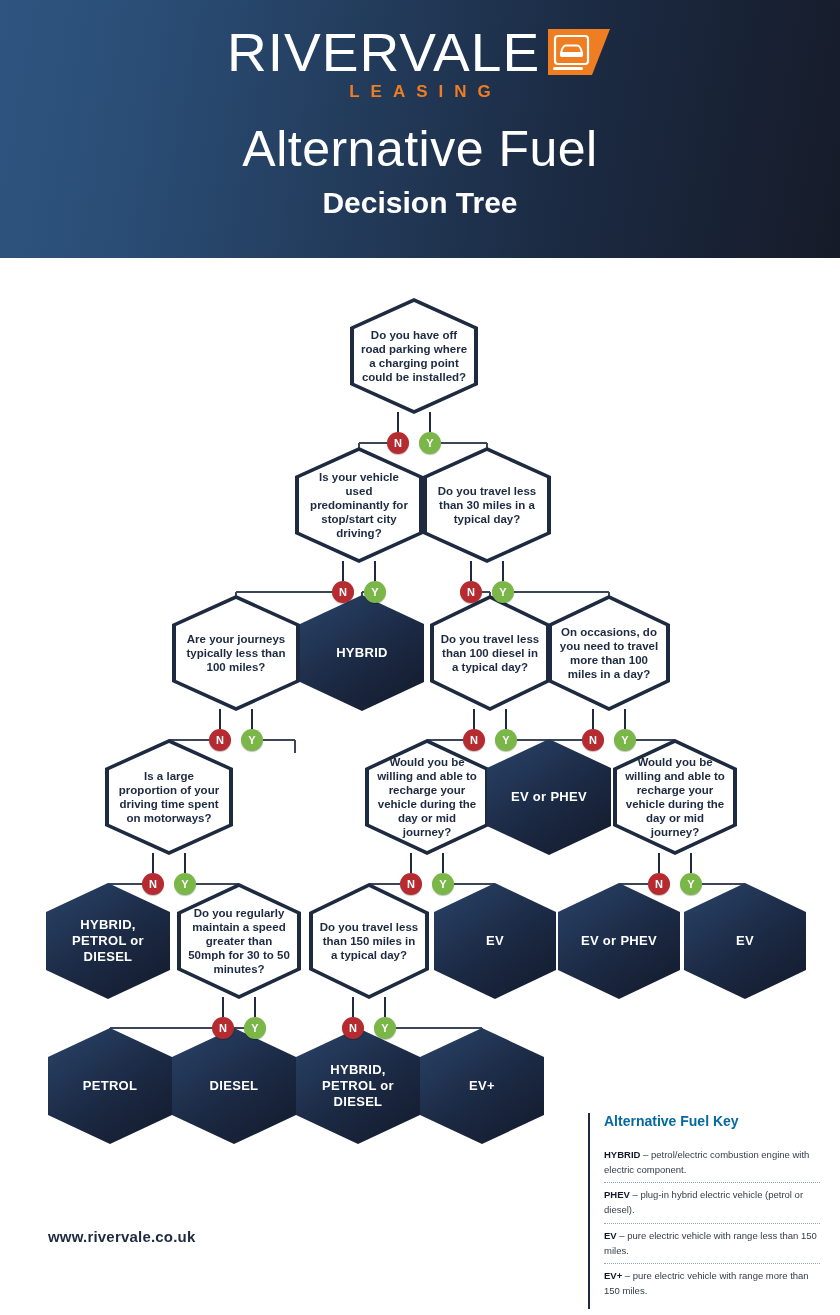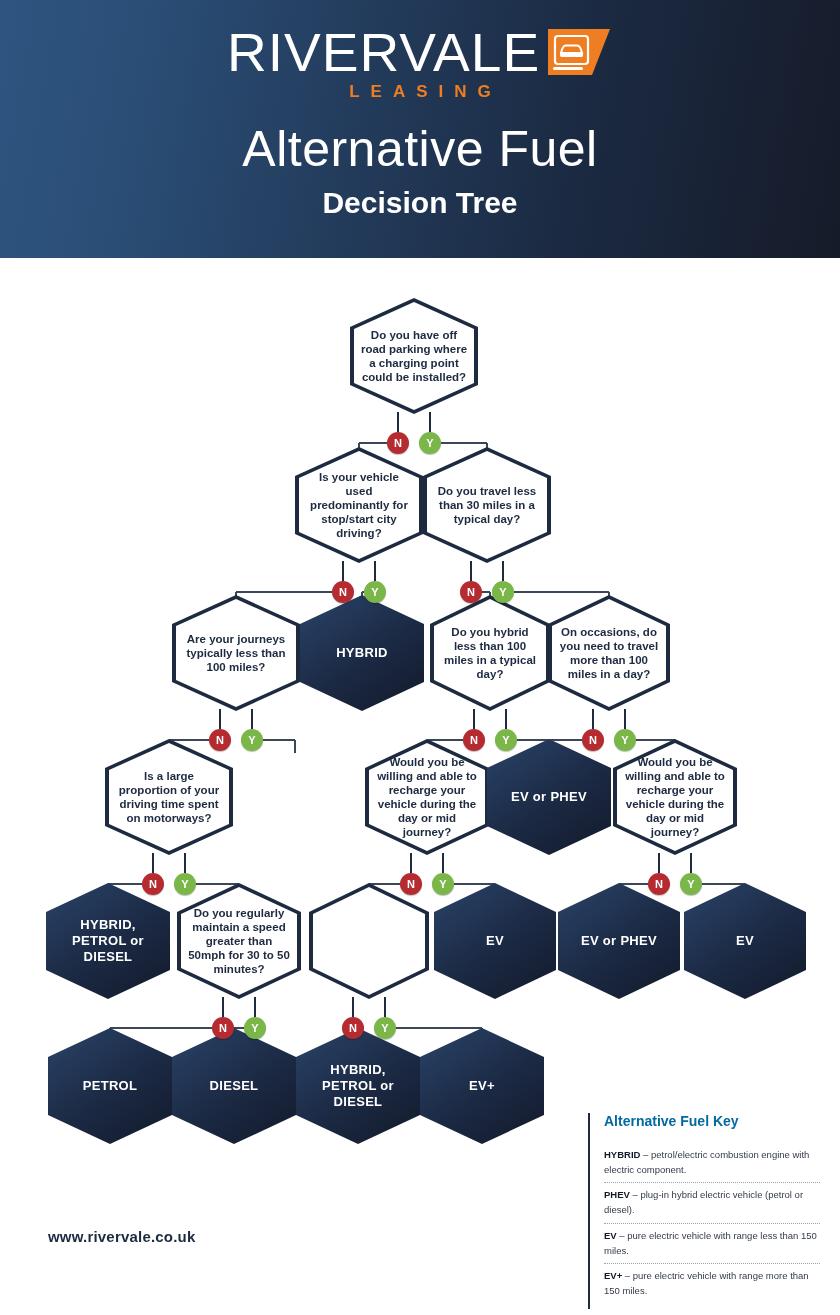--- a/index.html
+++ b/index.html
@@ -229,21 +229,21 @@
     </div>
     <div class="hex q" style="left: 172px; top: 337px; width: 128px; height: 116px;">
       <div class="inner"></div>
       <div class="hex-label">Are your journeys typically less than 100 miles?</div>
     </div>
     <div class="hex a" style="left: 300px; top: 337px; width: 124px; height: 116px;">
       <div class="hex-label">HYBRID</div>
     </div>
     <div class="hex q" style="left: 430px; top: 337px; width: 120px; height: 116px;">
       <div class="inner"></div>
-      <div class="hex-label">Do you hybrid less than 100 miles in a typical day?</div>
+      <div class="hex-label">Do you travel less than 100 diesel in a typical day?</div>
     </div>
     <div class="hex q" style="left: 548px; top: 337px; width: 122px; height: 116px;">
       <div class="inner"></div>
       <div class="hex-label">On occasions, do you need to travel more than 100 miles in a day?</div>
     </div>
     <div class="hex q" style="left: 105px; top: 481px; width: 128px; height: 116px;">
       <div class="inner"></div>
       <div class="hex-label">Is a large proportion of your driving time spent on motorways?</div>
     </div>
     <div class="hex q" style="left: 365px; top: 481px; width: 124px; height: 116px;">
@@ -259,20 +259,21 @@
     </div>
     <div class="hex a" style="left: 46px; top: 625px; width: 124px; height: 116px;">
       <div class="hex-label">HYBRID, PETROL or DIESEL</div>
     </div>
     <div class="hex q" style="left: 177px; top: 625px; width: 124px; height: 116px;">
       <div class="inner"></div>
       <div class="hex-label">Do you regularly maintain a speed greater than 50mph for 30 to 50 minutes?</div>
     </div>
     <div class="hex q" style="left: 309px; top: 625px; width: 120px; height: 116px;">
       <div class="inner"></div>
+      <div class="hex-label">Do you travel less than 150 miles in a typical day?</div>
     </div>
     <div class="hex a" style="left: 434px; top: 625px; width: 122px; height: 116px;">
       <div class="hex-label">EV</div>
     </div>
     <div class="hex a" style="left: 558px; top: 625px; width: 122px; height: 116px;">
       <div class="hex-label">EV or PHEV</div>
     </div>
     <div class="hex a" style="left: 684px; top: 625px; width: 122px; height: 116px;">
       <div class="hex-label">EV</div>
     </div>

